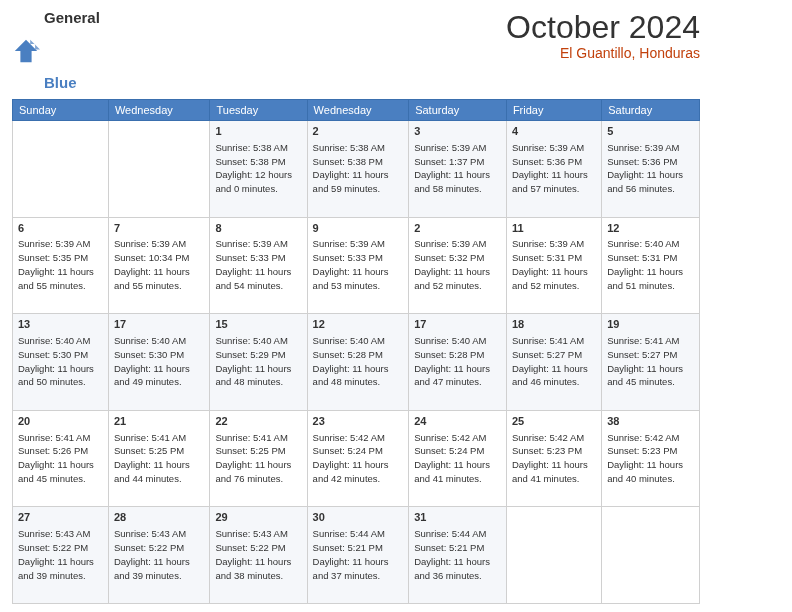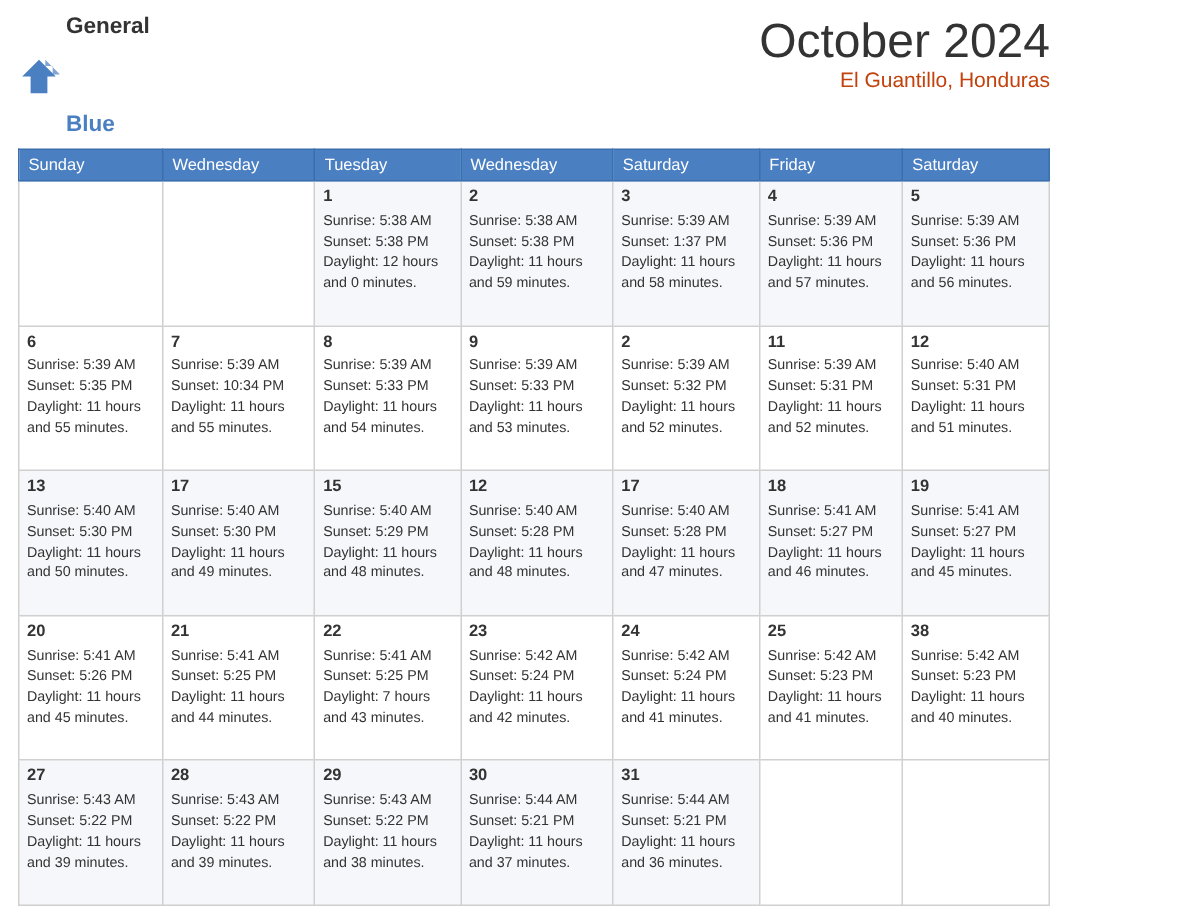--- a/index.html
+++ b/index.html
@@ -163,21 +163,21 @@
           <td><span class="day-num">17</span><span class="cell-text">Sunrise: 5:40 AM</span><br><span class="cell-text">Sunset: 5:30 PM</span><br><span class="cell-text">Daylight: 11 hours and 49 minutes.</span></td>
           <td><span class="day-num">15</span><span class="cell-text">Sunrise: 5:40 AM</span><br><span class="cell-text">Sunset: 5:29 PM</span><br><span class="cell-text">Daylight: 11 hours and 48 minutes.</span></td>
           <td><span class="day-num">12</span><span class="cell-text">Sunrise: 5:40 AM</span><br><span class="cell-text">Sunset: 5:28 PM</span><br><span class="cell-text">Daylight: 11 hours and 48 minutes.</span></td>
           <td><span class="day-num">17</span><span class="cell-text">Sunrise: 5:40 AM</span><br><span class="cell-text">Sunset: 5:28 PM</span><br><span class="cell-text">Daylight: 11 hours and 47 minutes.</span></td>
           <td><span class="day-num">18</span><span class="cell-text">Sunrise: 5:41 AM</span><br><span class="cell-text">Sunset: 5:27 PM</span><br><span class="cell-text">Daylight: 11 hours and 46 minutes.</span></td>
           <td><span class="day-num">19</span><span class="cell-text">Sunrise: 5:41 AM</span><br><span class="cell-text">Sunset: 5:27 PM</span><br><span class="cell-text">Daylight: 11 hours and 45 minutes.</span></td>
         </tr>
         <tr>
           <td><span class="day-num">20</span><span class="cell-text">Sunrise: 5:41 AM</span><br><span class="cell-text">Sunset: 5:26 PM</span><br><span class="cell-text">Daylight: 11 hours and 45 minutes.</span></td>
           <td><span class="day-num">21</span><span class="cell-text">Sunrise: 5:41 AM</span><br><span class="cell-text">Sunset: 5:25 PM</span><br><span class="cell-text">Daylight: 11 hours and 44 minutes.</span></td>
-          <td><span class="day-num">22</span><span class="cell-text">Sunrise: 5:41 AM</span><br><span class="cell-text">Sunset: 5:25 PM</span><br><span class="cell-text">Daylight: 7 hours and 43 minutes.</span></td>
+          <td><span class="day-num">22</span><span class="cell-text">Sunrise: 5:41 AM</span><br><span class="cell-text">Sunset: 5:25 PM</span><br><span class="cell-text">Daylight: 11 hours and 76 minutes.</span></td>
           <td><span class="day-num">23</span><span class="cell-text">Sunrise: 5:42 AM</span><br><span class="cell-text">Sunset: 5:24 PM</span><br><span class="cell-text">Daylight: 11 hours and 42 minutes.</span></td>
           <td><span class="day-num">24</span><span class="cell-text">Sunrise: 5:42 AM</span><br><span class="cell-text">Sunset: 5:24 PM</span><br><span class="cell-text">Daylight: 11 hours and 41 minutes.</span></td>
           <td><span class="day-num">25</span><span class="cell-text">Sunrise: 5:42 AM</span><br><span class="cell-text">Sunset: 5:23 PM</span><br><span class="cell-text">Daylight: 11 hours and 41 minutes.</span></td>
           <td><span class="day-num">38</span><span class="cell-text">Sunrise: 5:42 AM</span><br><span class="cell-text">Sunset: 5:23 PM</span><br><span class="cell-text">Daylight: 11 hours and 40 minutes.</span></td>
         </tr>
         <tr>
           <td><span class="day-num">27</span><span class="cell-text">Sunrise: 5:43 AM</span><br><span class="cell-text">Sunset: 5:22 PM</span><br><span class="cell-text">Daylight: 11 hours and 39 minutes.</span></td>
           <td><span class="day-num">28</span><span class="cell-text">Sunrise: 5:43 AM</span><br><span class="cell-text">Sunset: 5:22 PM</span><br><span class="cell-text">Daylight: 11 hours and 39 minutes.</span></td>
           <td><span class="day-num">29</span><span class="cell-text">Sunrise: 5:43 AM</span><br><span class="cell-text">Sunset: 5:22 PM</span><br><span class="cell-text">Daylight: 11 hours and 38 minutes.</span></td>
           <td><span class="day-num">30</span><span class="cell-text">Sunrise: 5:44 AM</span><br><span class="cell-text">Sunset: 5:21 PM</span><br><span class="cell-text">Daylight: 11 hours and 37 minutes.</span></td>

